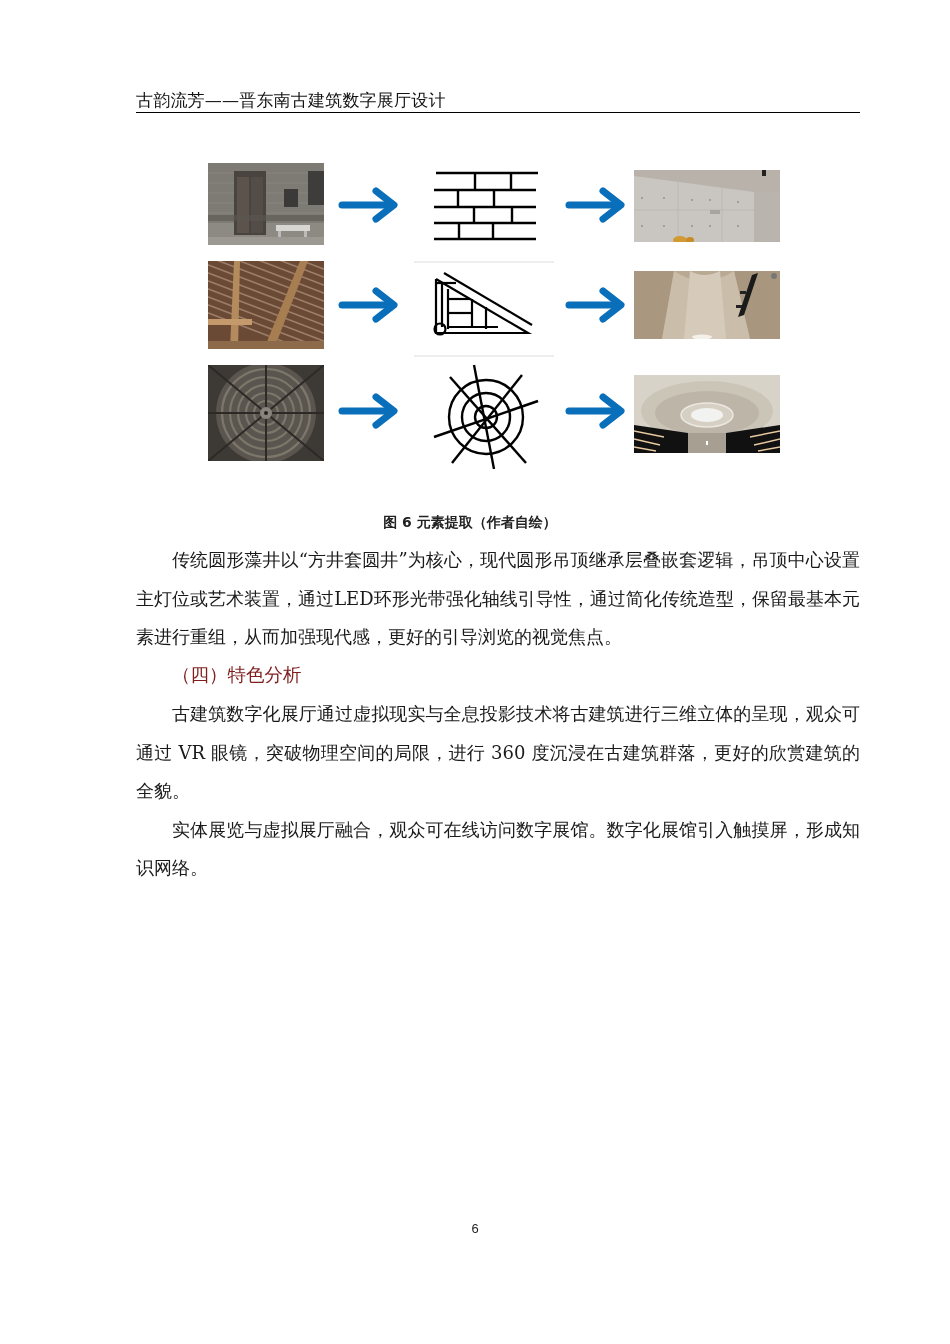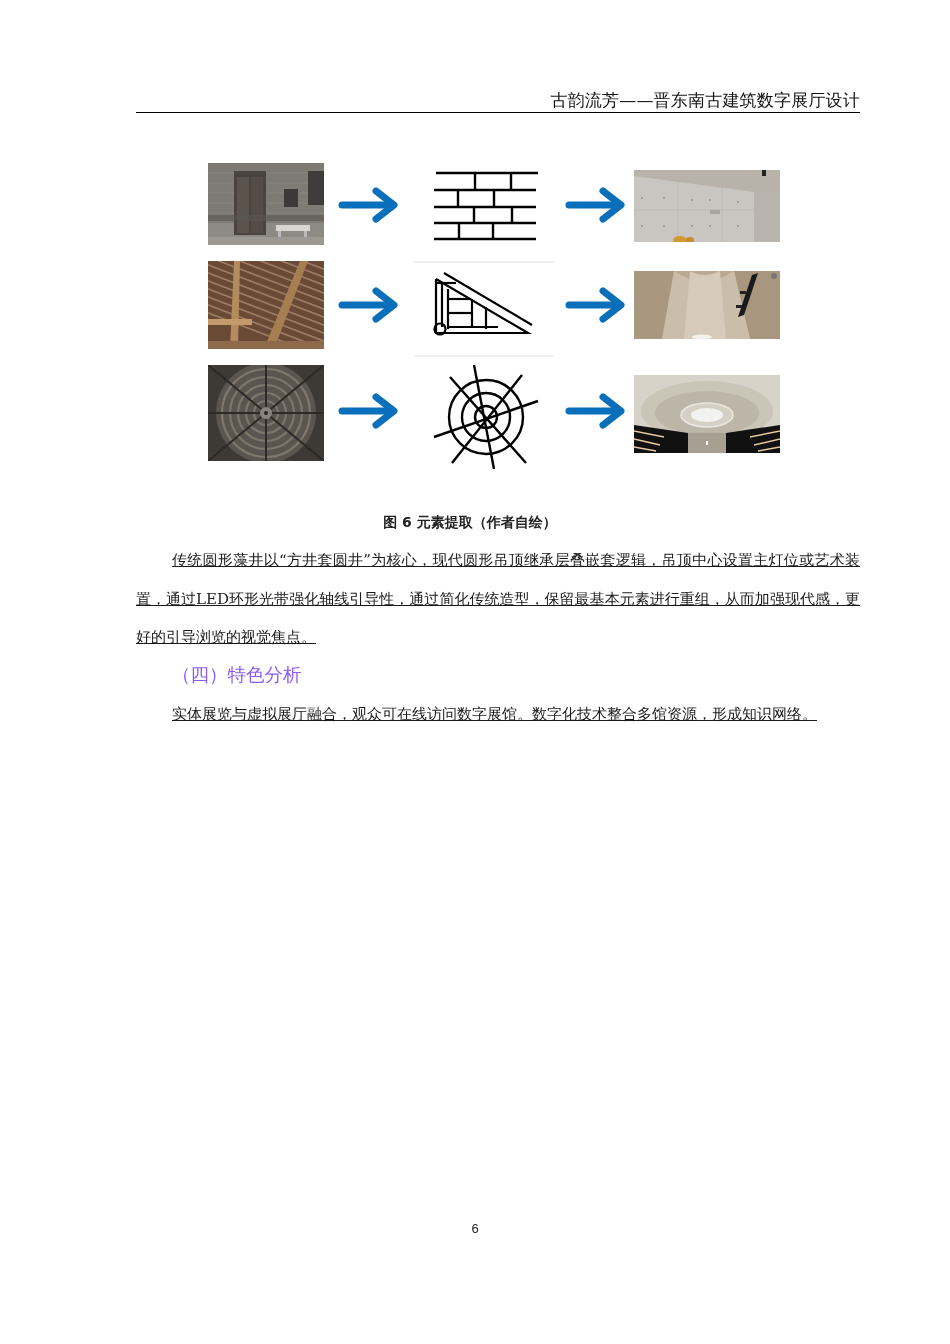--- a/index.html
+++ b/index.html
@@ -1,34 +1,34 @@
 <!DOCTYPE html>
 <html><head>
 <meta charset="utf-8">
 <style>
   html, body { margin: 0; padding: 0; background: #ffffff; }
   body { width: 950px; height: 1344px; position: relative; overflow: hidden;
          font-family: "DejaVu Serif", "Liberation Serif", serif; color: #1a1a1a; }
   .header { position: absolute; left: 136px; top: 88px; width: 724px; height: 24px;
-            text-align: right; font-size: 17px; line-height: 24px; color: #111;
+            text-align: left; font-size: 17px; line-height: 24px; color: #111;
             font-family: "DejaVu Serif", serif; letter-spacing: 0.2px; }
   .header-rule { position: absolute; left: 136px; top: 112px; width: 724px; height: 0;
                  border-top: 1.3px solid #000; }
   .figure { position: absolute; left: 200px; top: 155px; width: 600px; height: 320px; }
   .fig-row { position: absolute; left: 0; width: 600px; height: 100px; }
   .photo { position: absolute; overflow: hidden; }
   .arrow { position: absolute; width: 62px; height: 40px; }
   .sketch { position: absolute; }
   .caption { position: absolute; left: 0; width: 940px; top: 514px; text-align: center;
              font-size: 14px; font-weight: bold; font-family: "DejaVu Sans", sans-serif; color: #222; }
-  .body-text { position: absolute; left: 136px; width: 724px; font-size: 15px;
-               line-height: 38.5px; font-family: "DejaVu Serif", serif; color: #1a1a1a; text-decoration: underline; }
+  .body-text { position: absolute; left: 136px; width: 724px; font-size: 18px;
+               line-height: 38.5px; font-family: "DejaVu Serif", serif; color: #1a1a1a; }
   .para { margin: 0; text-indent: 36px; text-align: justify; }
   .section-title { position: absolute; left: 172px; top: 662px; font-size: 18.5px;
-                   font-family: Liberation Sans, sans-serif; font-weight: normal; color: #8b5cf6; }
+                   font-family: Liberation Sans, sans-serif; font-weight: normal; color: #7f1d1d; }
   .page-number { position: absolute; left: 0; width: 950px; top: 1221px; text-align: center;
                  font-size: 13px; font-family: "Liberation Sans", sans-serif; color: #222; }
 </style>
 </head>
 <body>
 
 <div class="header">古韵流芳——晋东南古建筑数字展厅设计</div>
 <div class="header-rule"></div>
 
 <div class="figure">
@@ -248,16 +248,17 @@
 
 <div class="caption">图 6  元素提取（作者自绘）</div>
 
 <div class="body-text" style="top:541px;">
   <p class="para">传统圆形藻井以“方井套圆井”为核心，现代圆形吊顶继承层叠嵌套逻辑，吊顶中心设置主灯位或艺术装置，通过LED环形光带强化轴线引导性，通过简化传统造型，保留最基本元素进行重组，从而加强现代感，更好的引导浏览的视觉焦点。</p>
 </div>
 
 <div class="section-title">（四）特色分析</div>
 
 <div class="body-text" style="top:695px;">
-  <p class="para">实体展览与虚拟展厅融合，观众可在线访问数字展馆。数字化技术整合多馆资源，形成知识网络。</p>
+  <p class="para">古建筑数字化展厅通过虚拟现实与全息投影技术将古建筑进行三维立体的呈现，观众可通过 VR 眼镜，突破物理空间的局限，进行 360 度沉浸在古建筑群落，更好的欣赏建筑的全貌。</p>
+  <p class="para">实体展览与虚拟展厅融合，观众可在线访问数字展馆。数字化展馆引入触摸屏，形成知识网络。</p>
 </div>
 
 <div class="page-number">6</div>
 
 </body></html>

